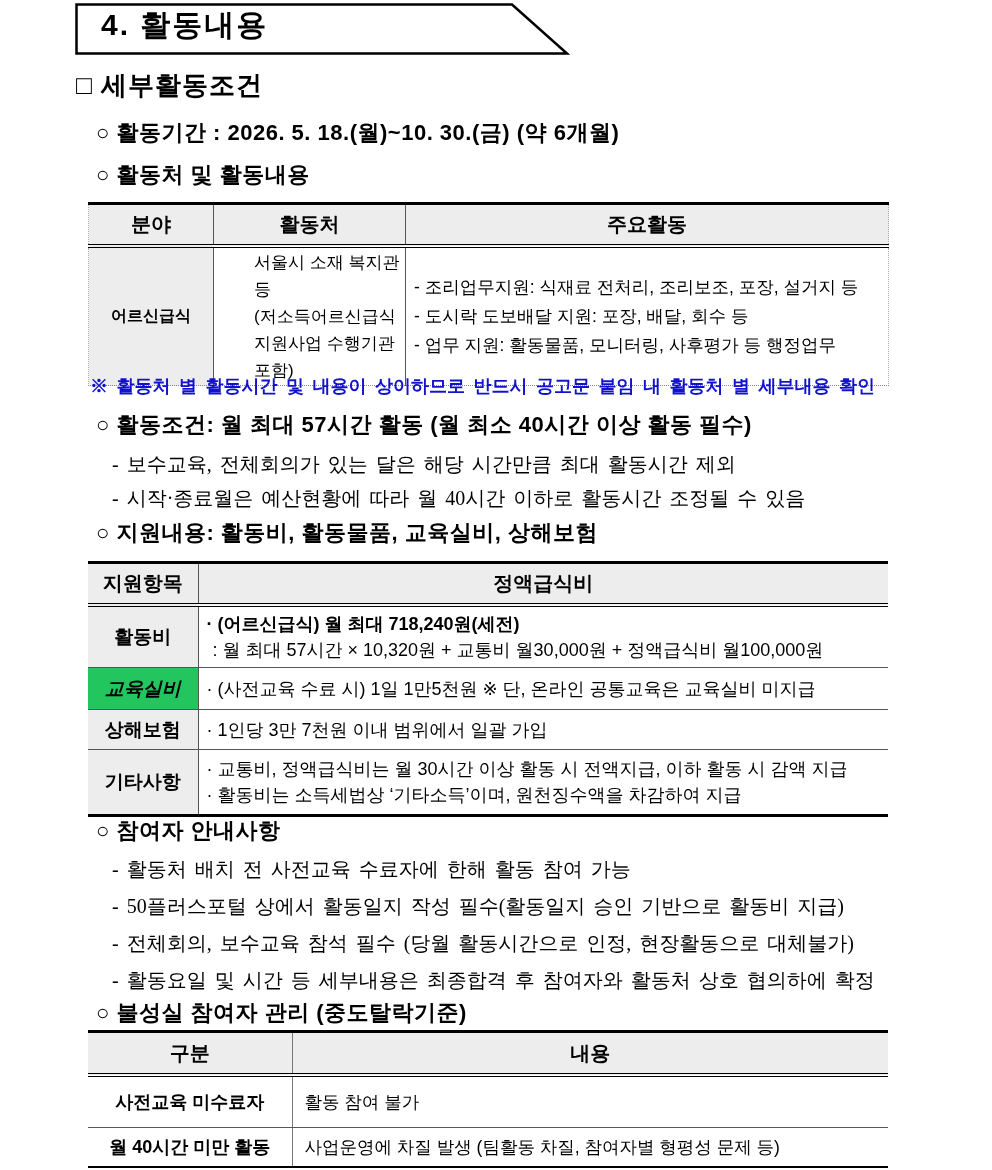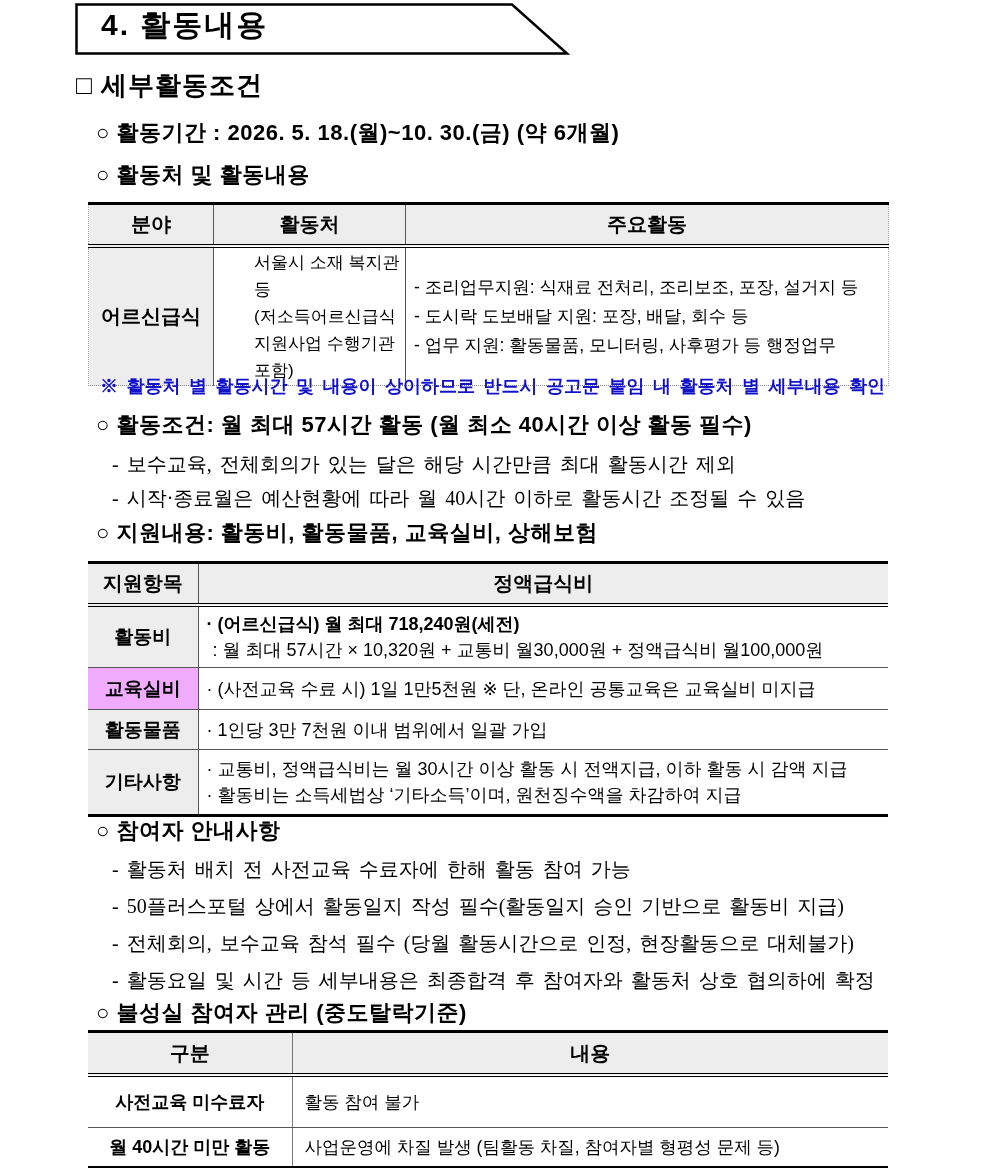--- a/index.html
+++ b/index.html
@@ -25,33 +25,33 @@
     letter-spacing:0.5px; white-space:nowrap;
   }
   .dash-item {
     position:absolute; left:112px; font-size:20px;
     font-family:"Liberation Serif","DejaVu Serif",serif;
     word-spacing:3px; white-space:nowrap;
   }
   .note-blue {
     position:absolute; left:90px; font-size:18px; font-weight:bold;
     font-family:"Liberation Serif","DejaVu Serif",serif;
-    word-spacing:4px; white-space:nowrap;margin-left:10px;
+    word-spacing:4px; white-space:nowrap;
   }
   
   table { border-collapse:collapse; table-layout:fixed; position:absolute; left:88px; width:800px; }
   th, td { margin:0; vertical-align:middle; }
   th { font-weight:bold; text-align:center; }
   
   .t1 { top:202px; border-top:3px solid #000; border-bottom:1px dotted #888;
         border-left:1px dotted #aaa; border-right:1px dotted #aaa; }
   .t1 th { height:37px; font-size:20px; border-bottom:4px double #000; }
   .t1 td { height:116px; }
   .t1 th + th, .t1 td + td { border-left:1px solid #555; }
-  .t1 .cat { font-size:20px; font-weight:bold; text-align:center; }
+  .t1 .cat { font-size:16px; font-weight:bold; text-align:center; }
   .t1 .place { font-size:17px; text-align:left; line-height:27px;padding-left:40px; }
   .t1 .acts { font-size:17.5px; text-align:left; padding-left:8px; line-height:29px; }
   
   .t2 { top:561px; border-top:3px solid #000; border-bottom:3px solid #000; }
   .t2 th { height:37px; font-size:20px; border-bottom:4px double #000; }
   .t2 td { border-bottom:1px solid #555; }
   .t2 tr:last-child td { border-bottom:none; }
   .t2 th + th, .t2 td + td { border-left:1px solid #555; }
   .t2 .item { font-size:19px; font-weight:bold; text-align:center; }
   .t2 .det { font-size:18px; text-align:left; padding:4px 4px 4px 8px; line-height:26px; }
@@ -135,27 +135,27 @@
       <th style="background:#ededed;">정액급식비</th>
     </tr>
     <tr class="r1">
       <td class="item" style="background:#ededed;">활동비</td>
       <td class="det">
         <div class="bold-line">· (어르신급식) 월 최대 718,240원(세전)</div>
         <div style="padding-left:6px;">: 월 최대 57시간 × 10,320원 + 교통비 월30,000원 + 정액급식비 월100,000원</div>
       </td>
     </tr>
     <tr class="r2">
-      <td class="item" style="background:#f0abfc;">교육실비</td>
+      <td class="item" style="background:#22c55e;font-style:italic;">교육실비</td>
       <td class="det">
         <div>· (사전교육 수료 시) 1일 1만5천원  ※ 단, 온라인 공통교육은 교육실비 미지급</div>
       </td>
     </tr>
     <tr class="r3">
-      <td class="item" style="background:#ededed;">활동물품</td>
+      <td class="item" style="background:#ededed;">상해보험</td>
       <td class="det">
         <div>· 1인당 3만 7천원 이내 범위에서 일괄 가입</div>
       </td>
     </tr>
     <tr class="r4">
       <td class="item" style="background:#ededed;">기타사항</td>
       <td class="det">
         <div>· 교통비, 정액급식비는 월 30시간 이상 활동 시 전액지급, 이하 활동 시 감액 지급</div>
         <div>· 활동비는 소득세법상 ‘기타소득’이며, 원천징수액을 차감하여 지급</div>
       </td>

